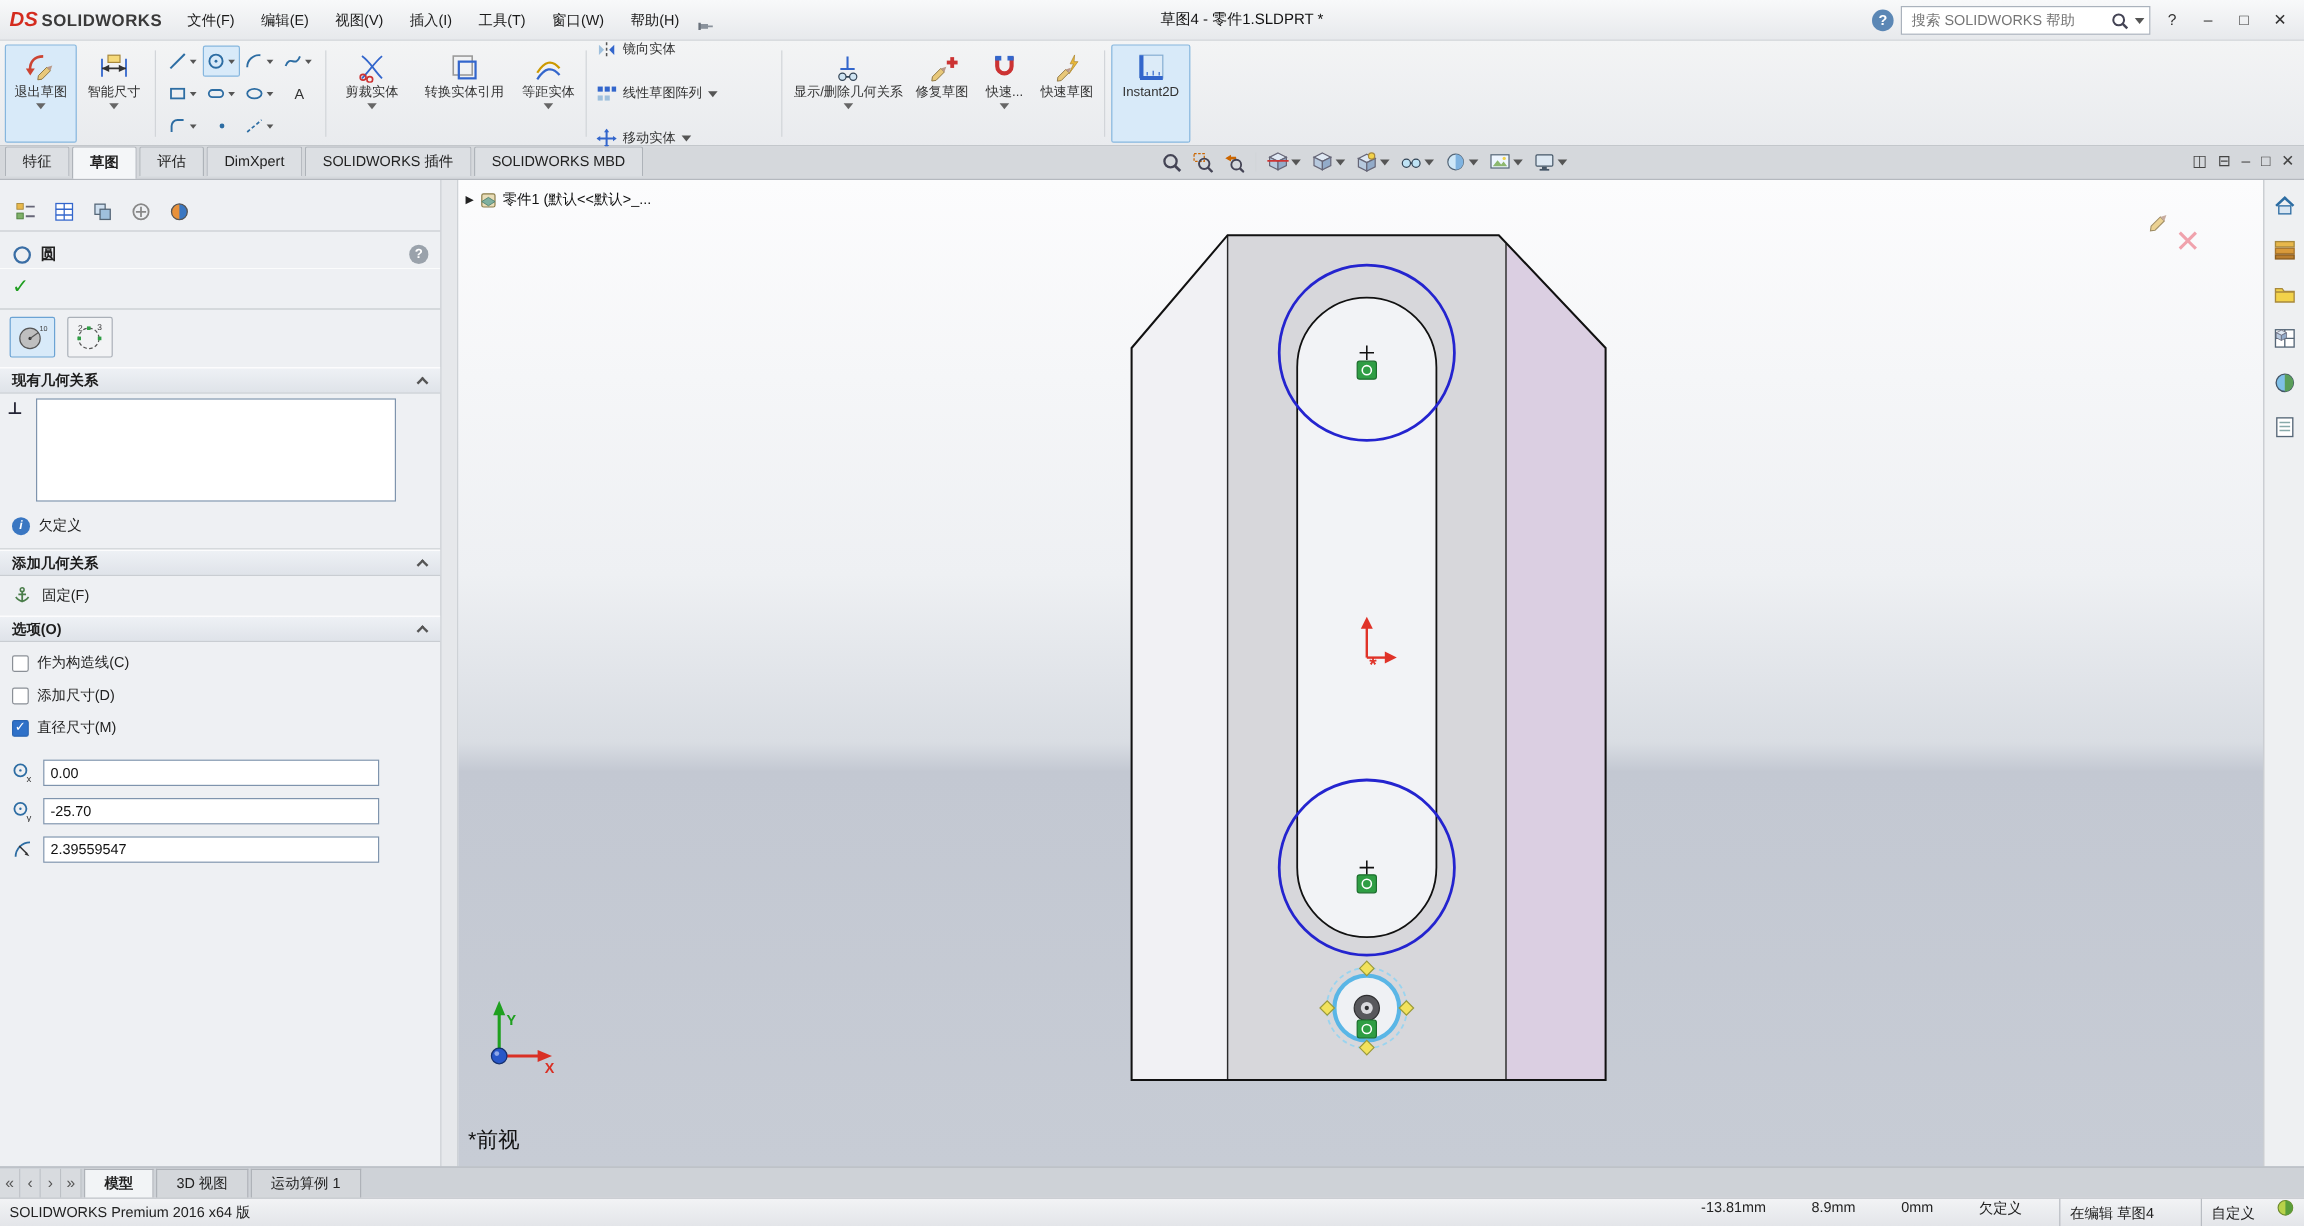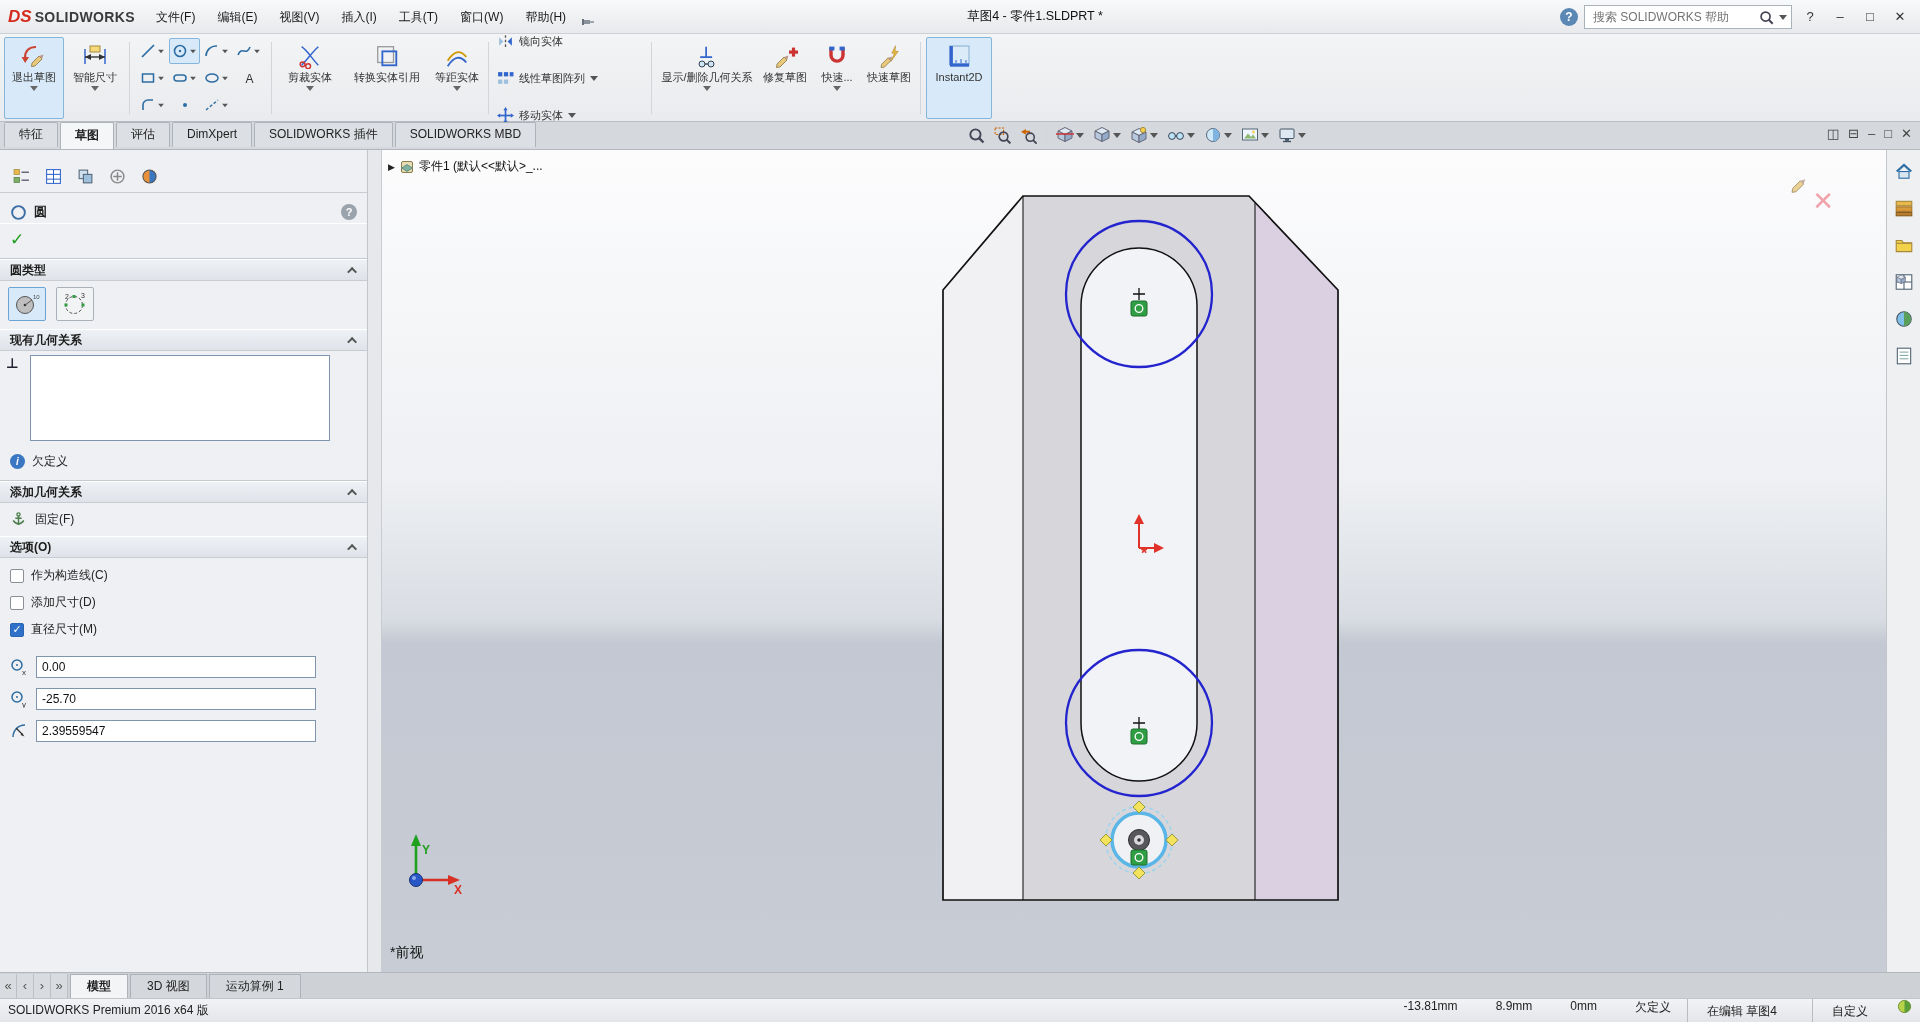--- a/index.html
+++ b/index.html
@@ -82,36 +82,36 @@
   .cb .cb-mark{visibility:hidden;color:#fff;font-size:11px;font-weight:bold;line-height:1;}
   .cb.checked{background:#2f71c8;border-color:#2a65b2;}
   .cb.checked .cb-mark{visibility:visible;}
   .param-row{display:flex;align-items:center;gap:8px;padding:5px 10px;}
   .param-input{width:280px;height:22px;border:1px solid #7f94ad;background:#fff;font-size:12px;font-family:inherit;padding:0 5px;color:#111;}
 
   
   .vp-svg{position:absolute;inset:0;width:100%;height:100%;}
   .breadcrumb{position:absolute;left:6px;top:8px;display:flex;align-items:center;gap:5px;font-size:12px;color:#111;}
   .flyout-arrow{font-size:9px;color:#222;}
-  .view-label{position:absolute;left:8px;bottom:10px;font-size:14px;color:#111;}
+  .view-label{position:absolute;left:8px;bottom:10px;font-size:18px;color:#111;}
   .confirm-corner{position:absolute;right:34px;top:18px;width:70px;height:60px;}
   .confirm-x{position:absolute;right:18px;top:20px;font-size:26px;font-weight:bold;color:#f0a2ac;line-height:1;}
   .confirm-sketch{position:absolute;right:44px;top:4px;opacity:.8;}
 
   
   .doctabs{position:absolute;left:0;top:972px;right:0;height:26px;background:#ced2d7;border-top:1px solid #b4b8be;display:flex;align-items:flex-end;}
   .nav-btn{width:17px;text-align:center;color:#555;font-size:13px;line-height:24px;border-right:1px solid #bcc0c5;background:#d8dbdf;}
   .dtab{height:24px;line-height:22px;padding:0 16px;background:#d4d7db;border:1px solid #aeb2b8;border-bottom:none;margin-left:2px;font-size:12px;color:#222;}
   .dtab.checked{background:#f2f4f6;font-weight:bold;}
 
   
   .statusbar{position:absolute;left:0;top:998px;right:0;height:24px;background:linear-gradient(#f2f3f5,#e3e5e9);border-top:1px solid #c2c6cb;display:flex;align-items:center;padding:0 8px;font-size:12px;color:#222;}
   .sb-right{margin-left:auto;display:flex;}
   .sb-val{margin-left:38px;}
-  .sb-cell{border-left:1px solid #b8bcc2;padding:0 19px;margin-left:16px;height:24px;line-height:24px;}
+  .sb-cell{border-left:1px solid #b8bcc2;padding:0 8px;margin-left:31px;height:24px;line-height:24px;}
   .sb-globe{margin-left:10px;}
   svg{display:block;}
 </style>
 </head>
 <body>
 
 <svg width="0" height="0" style="position:absolute">
   <defs>
     <g id="mag">
         <circle cx="7" cy="7" r="4.8" fill="none" stroke="#445" stroke-width="1.8"></circle>
@@ -526,24 +526,20 @@
       <svg width="17" height="17" viewBox="0 0 16 16">
           <circle cx="8" cy="8" r="6" fill="none" stroke="#3a6ea5" stroke-width="1.8"></circle>
         </svg>
       <span class="pm-title-text">圆</span>
       <span class="pm-help">?</span>
     </div>
     <div class="pm-ok">
       <span class="ok-check">✓</span>
     </div>
 
-    <div class="pm-sec">
-      <span class="pm-sec-label">圆类型</span>
-      <span class="chev-up"></span>
-    </div>
     <div class="type-row">
       <span class="type-btn sel">
         <svg width="28" height="26" viewBox="0 0 28 26">
             <circle cx="12" cy="14" r="8.5" fill="#bfbfbf" stroke="#555"></circle>
             <circle cx="12" cy="14" r="1.3" fill="#333"></circle>
             <line x1="12" y1="14" x2="19" y2="9" stroke="#555"></line>
             <text x="20" y="8" font-size="6" fill="#444" font-family="Liberation Sans,sans-serif">10</text>
           </svg>
       </span>
       <span class="type-btn">

